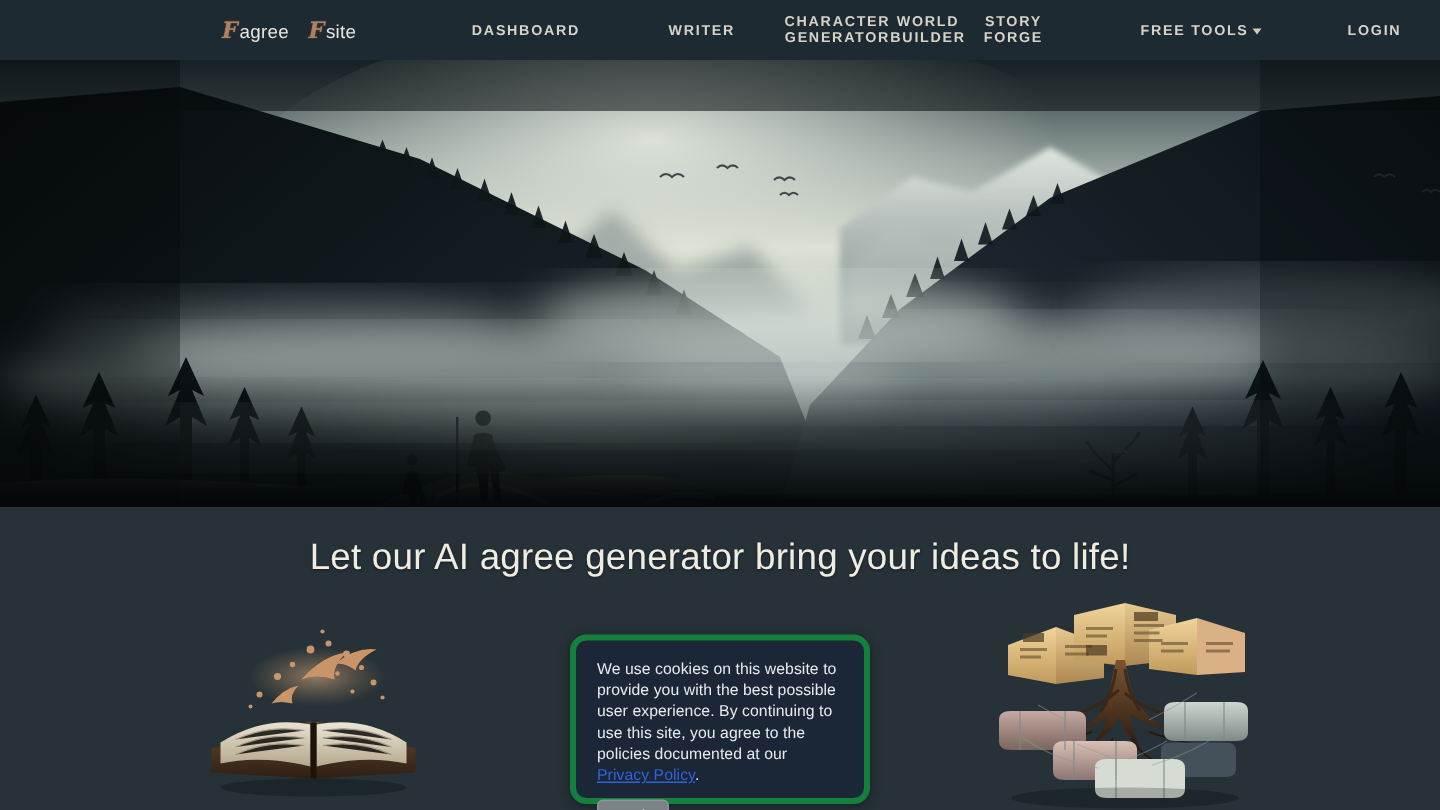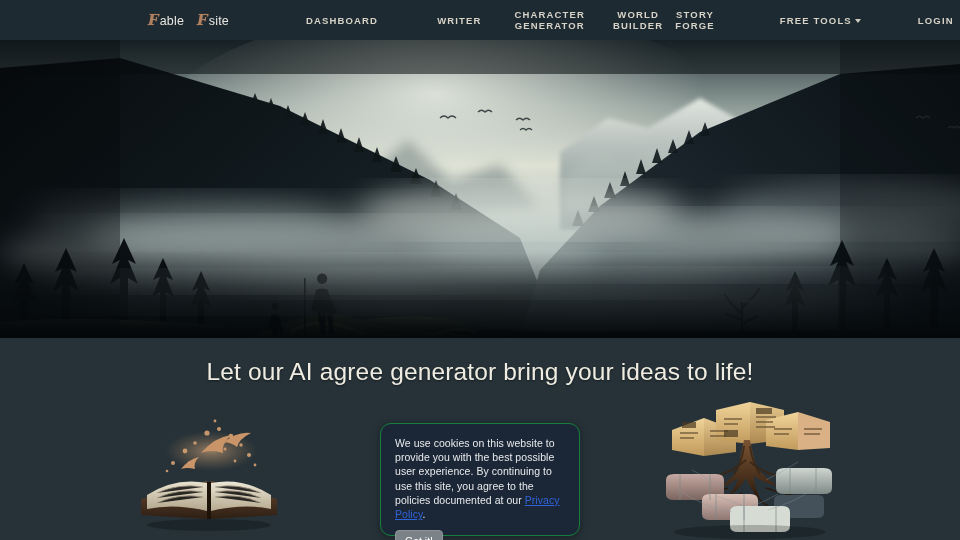--- a/index.html
+++ b/index.html
@@ -51,21 +51,21 @@
     text-decoration:none;
     text-transform:uppercase;
     line-height:11px;
     text-align:center;
     cursor:pointer;
     white-space:pre-line;
   }
   .nav-link.single{ white-space:nowrap;padding-left:30px; }
   .nav-gap-1{ margin-right:29px; }
   .nav-gap-2{ margin-right:33px; }
-  .nav-gap-3{ margin-right:28px; }
+  .nav-gap-3{ }
   .nav-gap-4{ margin-right:12px; }
   .nav-gap-5{ margin-right:35px; }
   .nav-gap-6{ margin-right:27px; }
   .nav-gap-7{ margin-right:12px; }
 
   .freetools{ display:flex; align-items:center; gap:3px; }
   .caret{
     width:0;height:0;
     border-left:3.5px solid transparent;
     border-right:3.5px solid transparent;
@@ -111,21 +111,21 @@
     display:flex; align-items:center; justify-content:center;
   }
   .card svg{ display:block; }
 
   
   .cookie{
     position:absolute;
     left:380px; top:423px;
     width:200px; height:113px;
     background:#1b2737;
-    border:1px solid #15803d;
+    border:4px solid #15803d;
     border-radius:11px;
     padding:12px 14px 10px 14px;
     z-index:40;
     box-shadow:0 2px 8px rgba(0,0,0,.35);
   }
   .cookie-text{
     color:#e9eaec;
     font-size:10.5px;
     line-height:14.2px;
     letter-spacing:.05px;
@@ -151,21 +151,21 @@
 </style>
 </head>
 <body>
 
 <div class="navbar">
   <div class="nav-inner">
 
     <div class="logo">
       <span class="logo-word">
         <span class="logo-f">F</span>
-          <span class="logo-rest">able</span>
+          <span class="logo-rest">agree</span>
       </span>
       <span class="logo-word">
         <span class="logo-f">F</span>
           <span class="logo-rest">site</span>
       </span>
     </div>
 
     <div class="nav-links">
       <a class="nav-link single nav-gap-1">DASHBOARD</a>
       <a class="nav-link single nav-gap-2">WRITER</a>

